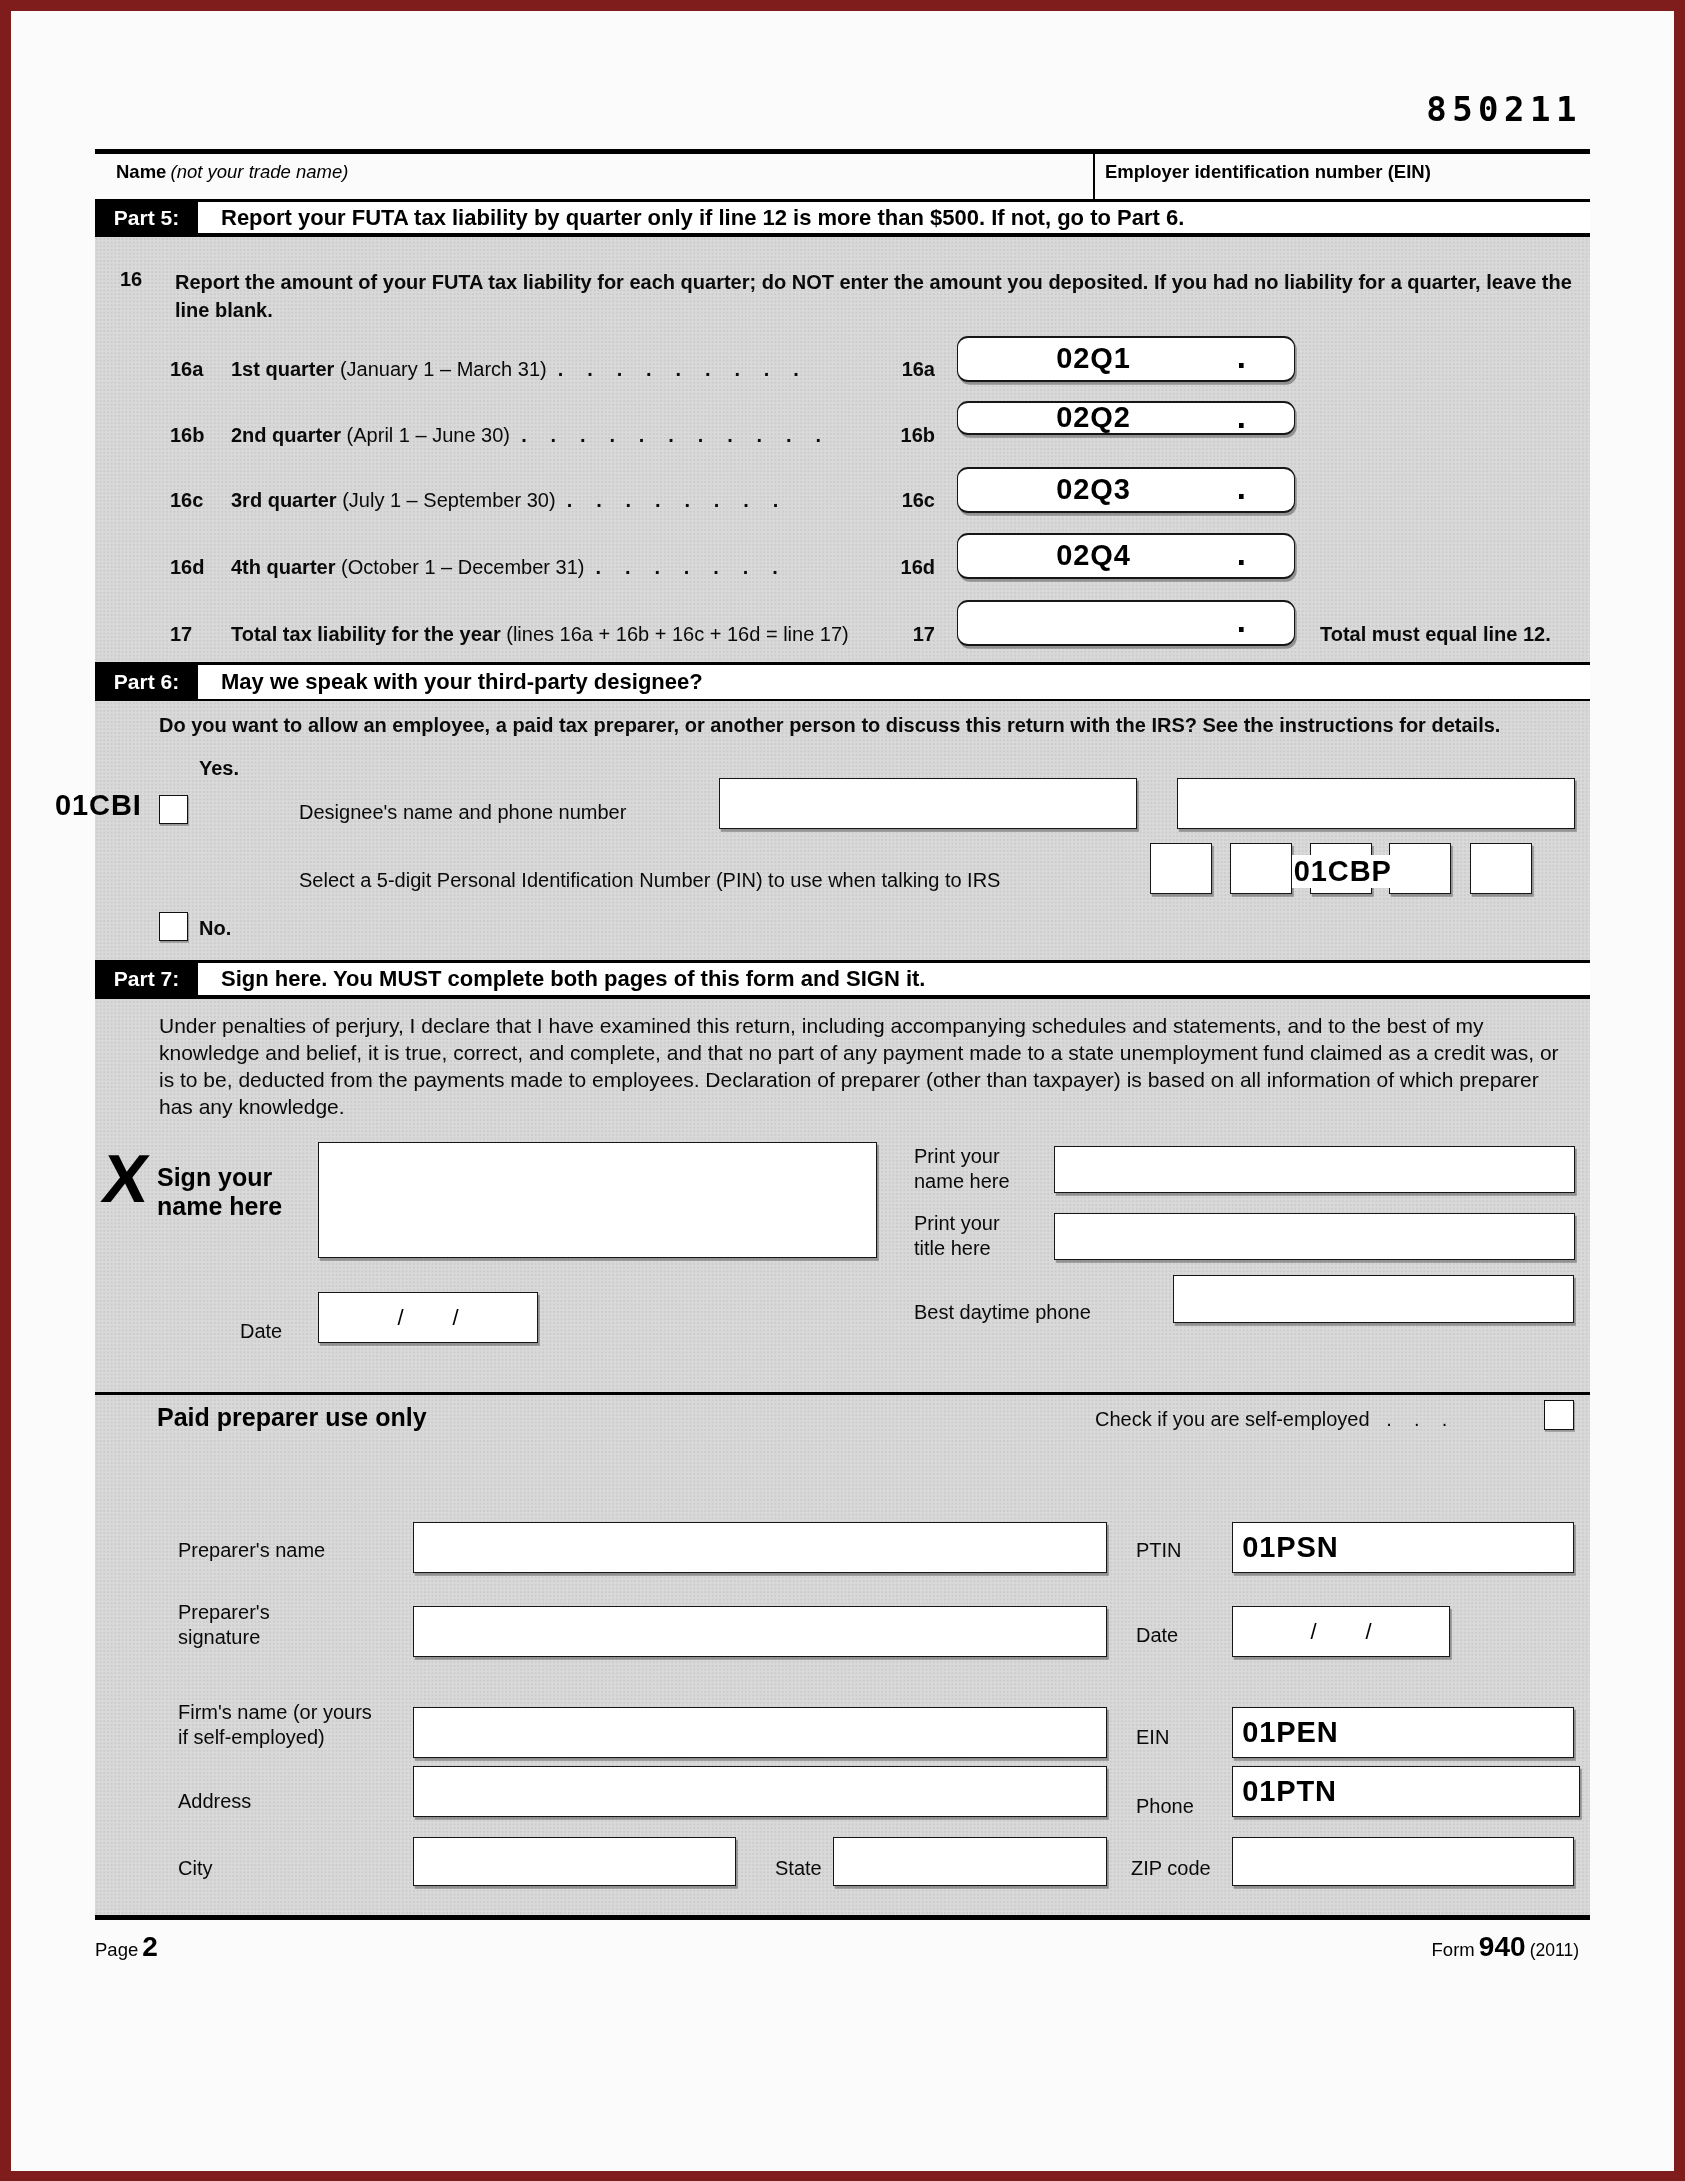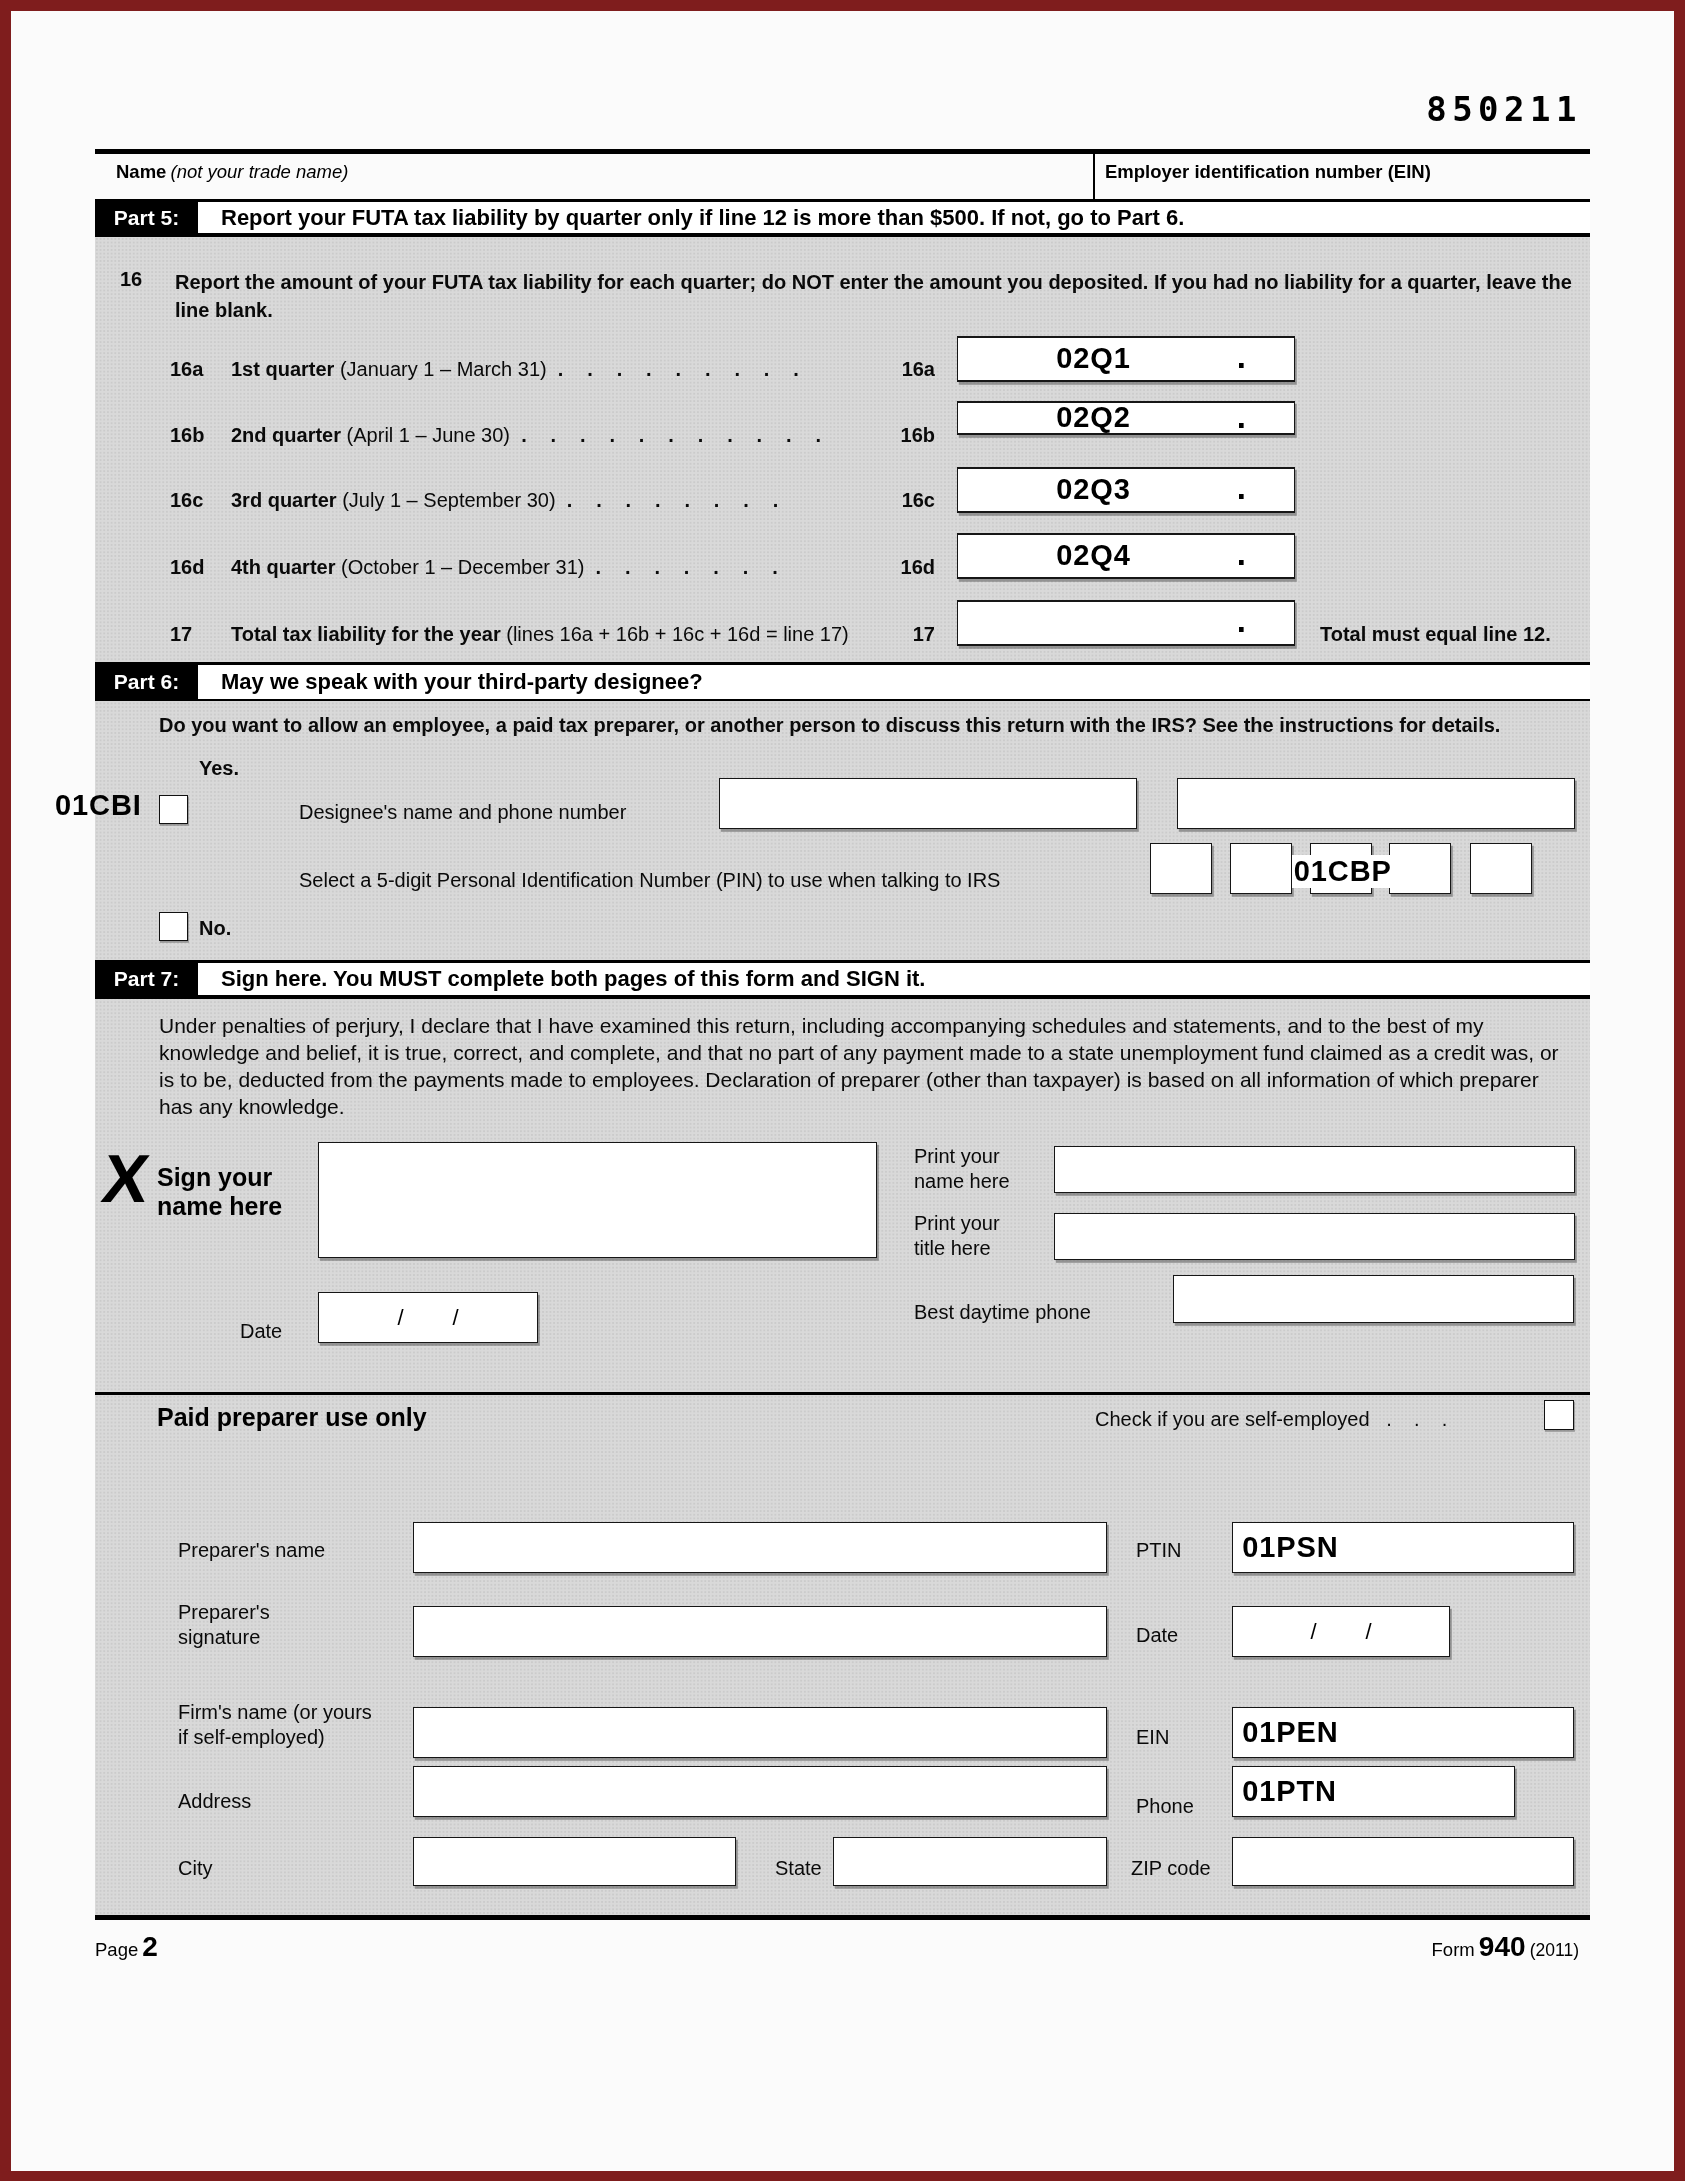--- a/index.html
+++ b/index.html
@@ -13,21 +13,21 @@
   .sm{font-size:18.5px;}
   .pre{white-space:pre;}
   
   .gray{background-color:#d9d9d9;background-image:radial-gradient(#cbcbcb 0.7px,transparent 0.8px);background-size:3.7px 3.7px;}
   
   .strip{position:absolute;left:84px;width:1495px;background:#fff;border-top:3.7px solid #000;border-bottom:4.6px solid #000;}
   .striplabel{position:absolute;left:0;top:0;bottom:0;width:103px;background:#000;color:#fff;font-weight:bold;font-size:21px;display:flex;align-items:center;justify-content:center;}
   .striptitle{position:absolute;left:126px;top:50%;transform:translateY(-50%);font-weight:bold;font-size:22px;color:#000;white-space:nowrap;}
   
   .fbox{position:absolute;background:#fff;border:1.8px solid #161616;box-shadow:1.8px 2.8px 0 rgba(90,90,90,.55);}
-  .amtbox{border-width:2.8px 1.8px 2.8px 1.8px;}
+  .amtbox{border-width:2.8px 1.8px 2.8px 1.8px;border-radius:11px;}
   .cb{position:absolute;width:29px;height:29px;background:#fff;border:1.8px solid #111;box-shadow:0.9px 1.8px 0 rgba(90,90,90,.5);}
   .machine{font-weight:bold;font-size:29px;color:#000;letter-spacing:0.9px;}
   .dot{position:absolute;right:48px;top:45%;transform:translateY(-50%);font-weight:bold;font-size:33px;line-height:0;}
   .amtval{position:absolute;left:0;right:65px;top:50%;transform:translateY(-52%);text-align:center;}
   .qnum{position:absolute;left:159px;font-weight:bold;}
   .qtext{position:absolute;left:220px;white-space:nowrap;}
   .qdots{font-weight:bold;letter-spacing:1.8px;}
   .qref{position:absolute;left:858px;width:66px;text-align:right;font-weight:bold;}
   .slash{font-size:22px;color:#000;}
   .docnum{font-family:"DejaVu Sans Mono",monospace;font-weight:bold;font-size:34px;letter-spacing:5.5px;}
@@ -196,21 +196,21 @@
   </div>
   <div class="fbox" style="left:402px;top:1696px;width:694px;height:51px;"></div>
   <div class="abs lbl" style="left:1125px;top:1715px;">EIN</div>
   <div class="fbox" style="left:1221px;top:1696px;width:342px;height:51px;">
     <span class="machine abs" style="left:9.2px;top:50%;transform:translateY(-52%);">01PEN</span>
   </div>
 
   <div class="abs lbl" style="left:167px;top:1779px;">Address</div>
   <div class="fbox" style="left:402px;top:1755px;width:694px;height:51px;"></div>
   <div class="abs lbl" style="left:1125px;top:1784px;">Phone</div>
-  <div class="fbox" style="left:1221px;top:1755px;width:283px;height:51px;">
+  <div class="fbox" style="left:1221px;top:1755px;width:348px;height:51px;">
     <span class="machine abs" style="left:9.2px;top:50%;transform:translateY(-52%);">01PTN</span>
   </div>
 
   <div class="abs lbl" style="left:167px;top:1846px;">City</div>
   <div class="fbox" style="left:402px;top:1826px;width:323px;height:49px;"></div>
   <div class="abs lbl" style="left:764px;top:1846px;">State</div>
   <div class="fbox" style="left:822px;top:1826px;width:274px;height:49px;"></div>
   <div class="abs lbl" style="left:1120px;top:1846px;">ZIP code</div>
   <div class="fbox" style="left:1221px;top:1826px;width:342px;height:49px;"></div>
 

